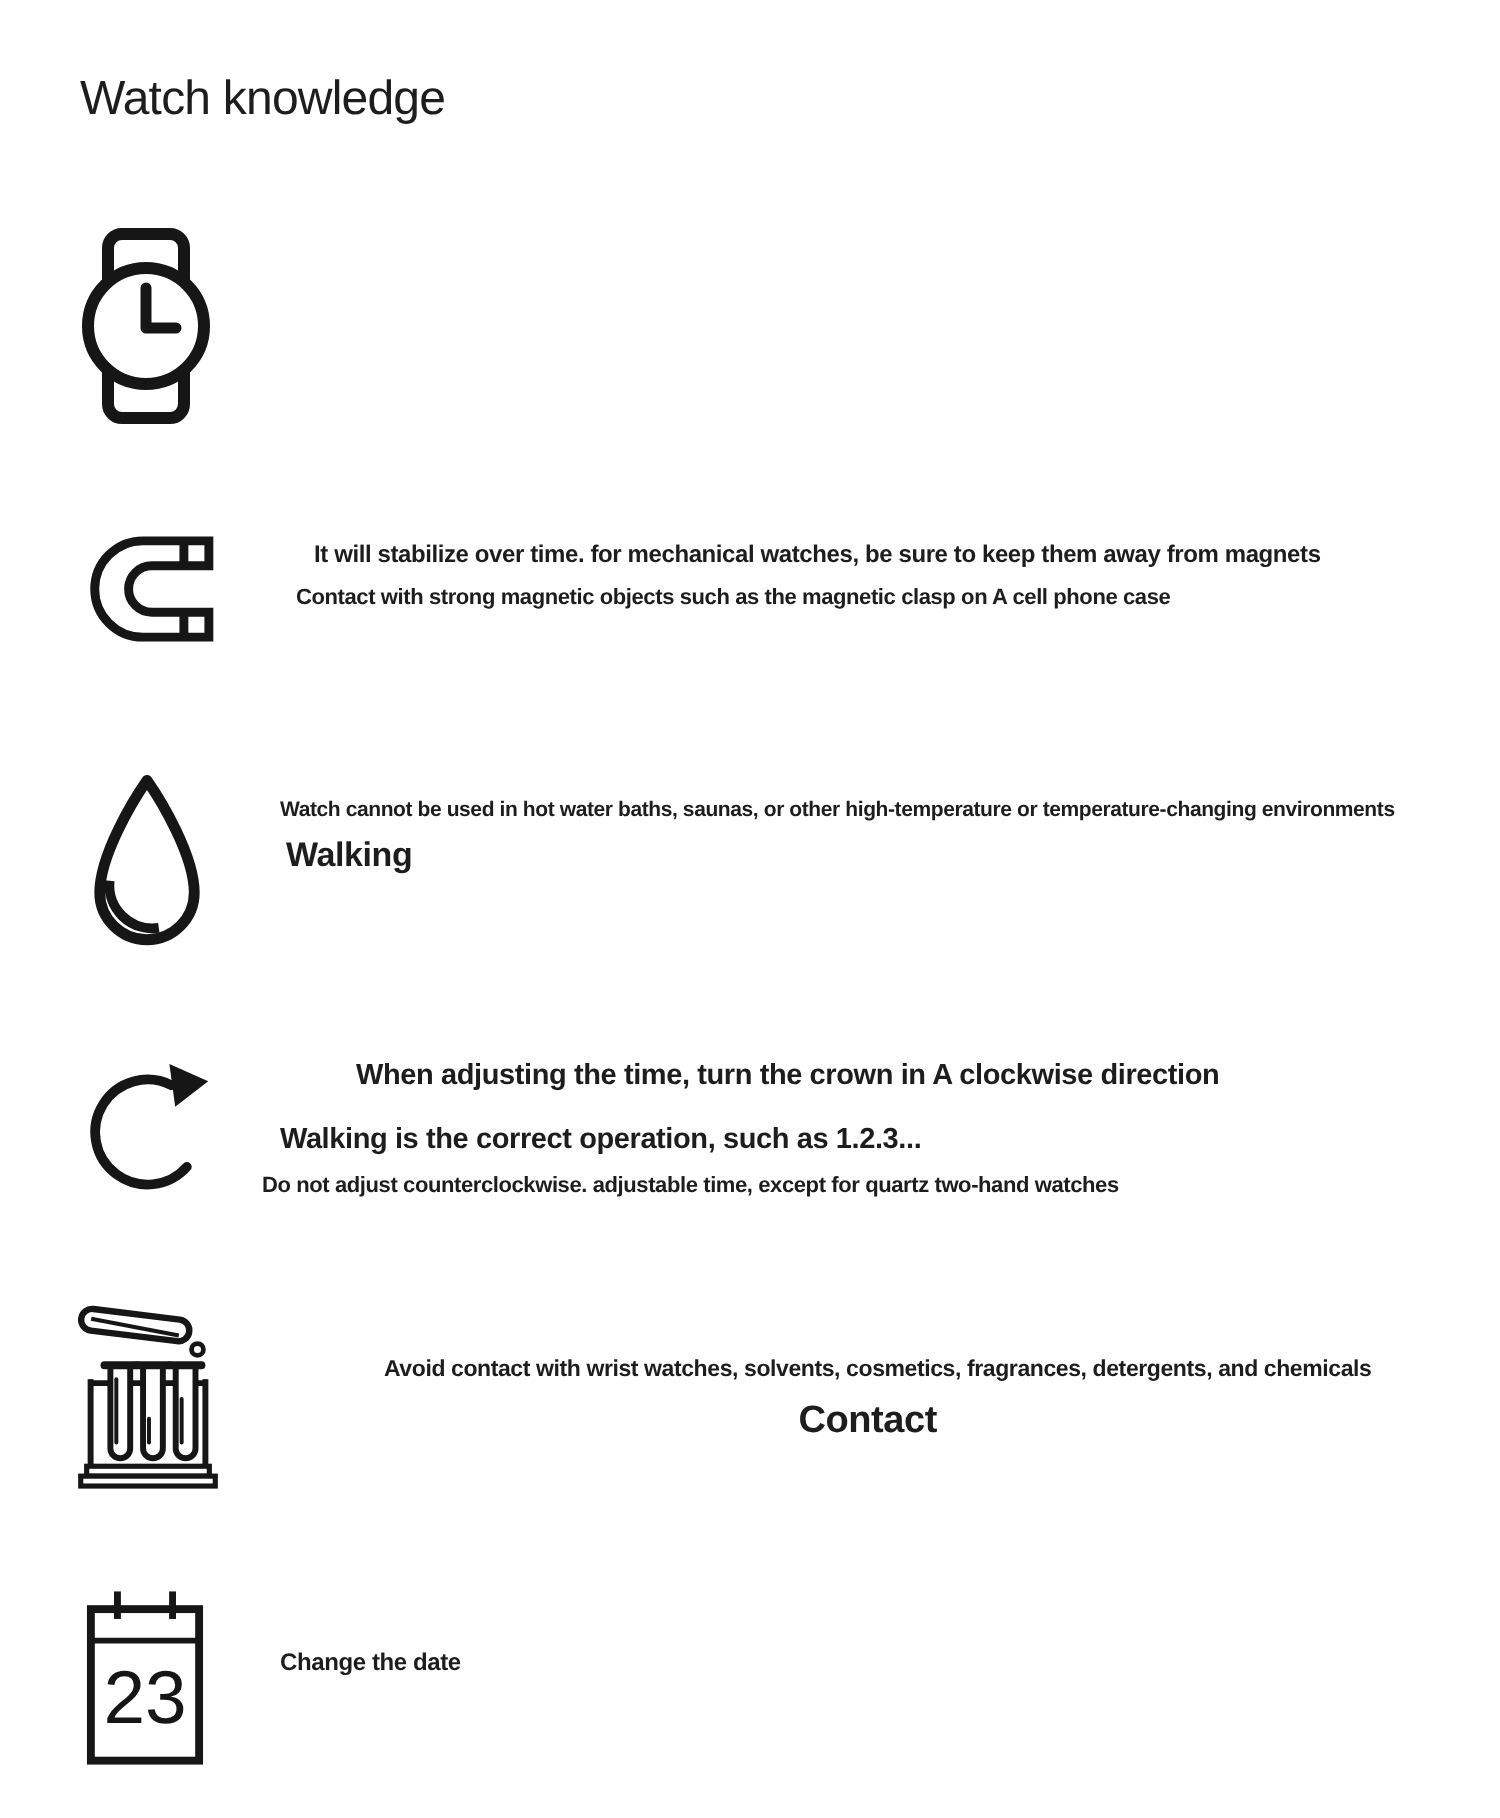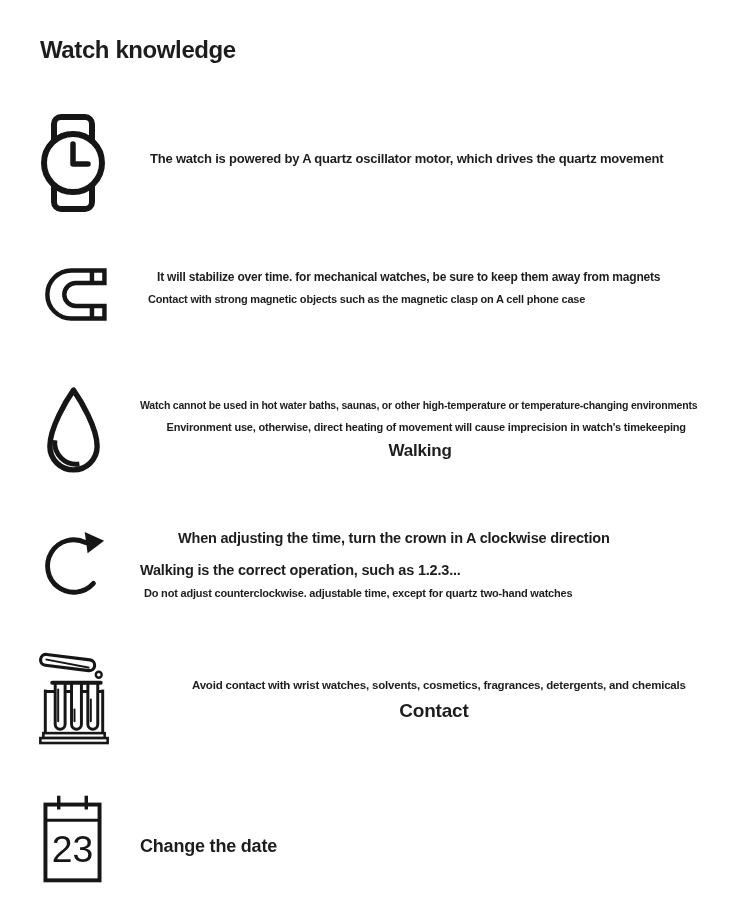--- a/index.html
+++ b/index.html
@@ -1,19 +1,19 @@
 <!DOCTYPE html>
 <html><head>
 <meta charset="utf-8">
 <style>
   * { margin:0; padding:0; box-sizing:border-box; }
   html,body { width:750px; height:909px; }
   body { background:#ffffff; font-family:"Liberation Sans", sans-serif; }
   .page { position:relative; width:750px; height:909px; background:#ffffff; overflow:hidden; color:#1d1d1d; }
-  .title { position:absolute; left:40px; top:36px; font-size:24px; font-weight:700; letter-spacing:-0.4px; white-space:nowrap; }
+  .title { position:absolute; left:40px; top:36px; font-size:24px; font-weight:400; letter-spacing:-0.4px; white-space:nowrap; }
   .sec { display:contents; }
   .icon { position:absolute; display:block; line-height:0; }
   .txt { position:absolute; }
   .txt p { font-weight:700; letter-spacing:-0.2px; white-space:nowrap; line-height:1.15; color:#1d1d1d; }
 
   .ic1 { left:40px; top:113px; }
   .ic2 { left:42px; top:266px; }
   .ic3 { left:42px; top:385px; }
   .ic4 { left:40px; top:527px; }
   .ic5 { left:38px; top:650px; }
@@ -21,58 +21,57 @@
 
   .tx1 { left:140px; top:146px; }
   .tx1 .l1 { font-size:10.5px; margin-left:28px; }
   .tx1 .l2 { font-size:13px;   margin-left:10px; margin-top:6px; }
 
   .tx2 { left:140px; top:264px; }
   .tx2 .l1 { font-size:15px;   margin-left:10px; }
   .tx2 .l2 { font-size:12px; margin-left:17px; margin-top:7px;text-align:center; }
   .tx2 .l3 { font-size:11px;   margin-left:8px;  margin-top:8px; }
 
-  .tx3 { left:140px; top:399px;text-align:center; }
+  .tx3 { left:140px; top:399px; }
   .tx3 .l1 { font-size:10.5px; }
   .tx3 .l2 { font-size:11px;   margin-left:15px; margin-top:10px; }
   .tx3 .l3 { font-size:17px;   margin-left:3px;  margin-top:7px; }
 
   .tx4 { left:128px; top:530px; }
   .tx4 .l1 { font-size:14.5px; margin-left:50px; }
   .tx4 .l2 { font-size:14.5px; margin-left:12px; margin-top:15px; }
-  .tx4 .l3 { font-size:11px;   margin-left:16px;  margin-top:9px; }
+  .tx4 .l3 { font-size:11px;   margin-left:3px;  margin-top:9px; }
 
   .tx5 { left:140px; top:679px;margin-left:40px; }
   .tx5 .l1 { font-size:11.5px; margin-left:12px; }
   .tx5 .l2 { font-size:19px;   margin-left:2px;  margin-top:8px;text-align:center; }
 
   .tx6 { left:140px; top:818px; }
   .tx6 .l1 { font-size:15px;   margin-left:63px; }
-  .tx6 .l2 { font-size:18px; margin-top:18px;text-align:right; }
+  .tx6 .l2 { font-size:12px; margin-top:7px;text-align:right; }
 
   svg { display:block; }
 </style>
 </head>
 <body>
 
 <div class="page">
 
   <h1 class="title">Watch knowledge</h1>
 
   
   <section class="sec">
     <span class="icon ic1">
       <svg viewBox="0 0 66 100" width="66" height="100" aria-hidden="true">
         <rect x="14" y="4" width="38" height="92" rx="7" fill="none" stroke="#161616" stroke-width="6"></rect>
         <circle cx="33" cy="50" r="29" fill="#ffffff" stroke="#161616" stroke-width="6"></circle>
         <path d="M33 31 V51 H48" fill="none" stroke="#161616" stroke-width="5.5" stroke-linecap="round" stroke-linejoin="round"></path>
       </svg>
     </span>
     <div class="txt tx1">
-      <p class="l2">The watch is powered by A quartz oscillator motor, which drives the quartz movement</p>
     </div>
   </section>
 
   
   <section class="sec">
     <span class="icon ic2">
       <svg viewBox="0 0 74 62" width="66" height="57" aria-hidden="true">
         <path d="M70 4 H33 A27 27 0 0 0 33 58 H70 V44 H38 A13 13 0 0 1 38 18 H70 Z" fill="none" stroke="#161616" stroke-width="5"></path>
         <line x1="56" y1="4" x2="56" y2="18" stroke="#161616" stroke-width="5"></line>
         <line x1="56" y1="44" x2="56" y2="58" stroke="#161616" stroke-width="5"></line>
@@ -87,21 +86,20 @@
   
   <section class="sec">
     <span class="icon ic3">
       <svg viewBox="0 0 64 94" width="63" height="93" aria-hidden="true">
         <path d="M32 5 C25 15 8 43 8 62 A24 24 0 0 0 56 62 C56 43 39 15 32 5 Z" fill="none" stroke="#161616" stroke-width="5.5" stroke-linejoin="round"></path>
         <path d="M13 56 A22 22 0 0 0 38 80" fill="none" stroke="#161616" stroke-width="5"></path>
       </svg>
     </span>
     <div class="txt tx3">
       <p class="l1">Watch cannot be used in hot water baths, saunas, or other high-temperature or temperature-changing environments</p>
-      <p class="l2">Environment use, otherwise, direct heating of movement will cause imprecision in watch's timekeeping</p>
       <p class="l3">Walking</p>
     </div>
   </section>
 
   
   <section class="sec">
     <span class="icon ic4">
       <svg viewBox="0 0 70 74" width="68" height="74" aria-hidden="true">
         <path d="M47 15 A27 27 0 1 0 55 57" fill="none" stroke="#161616" stroke-width="5" stroke-linecap="round"></path>
         <polygon points="46,4 66,13 49,26" fill="#161616"></polygon>

